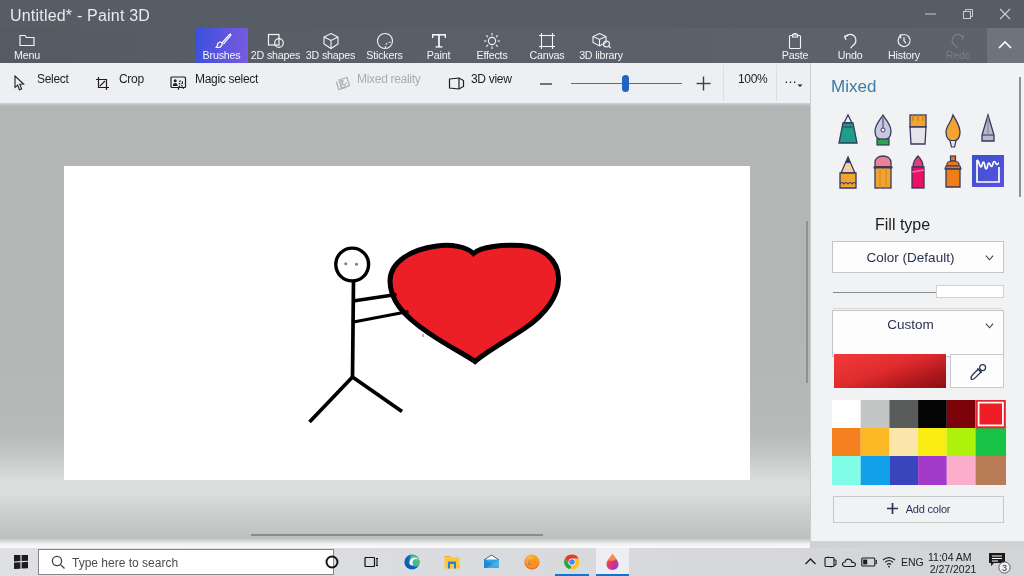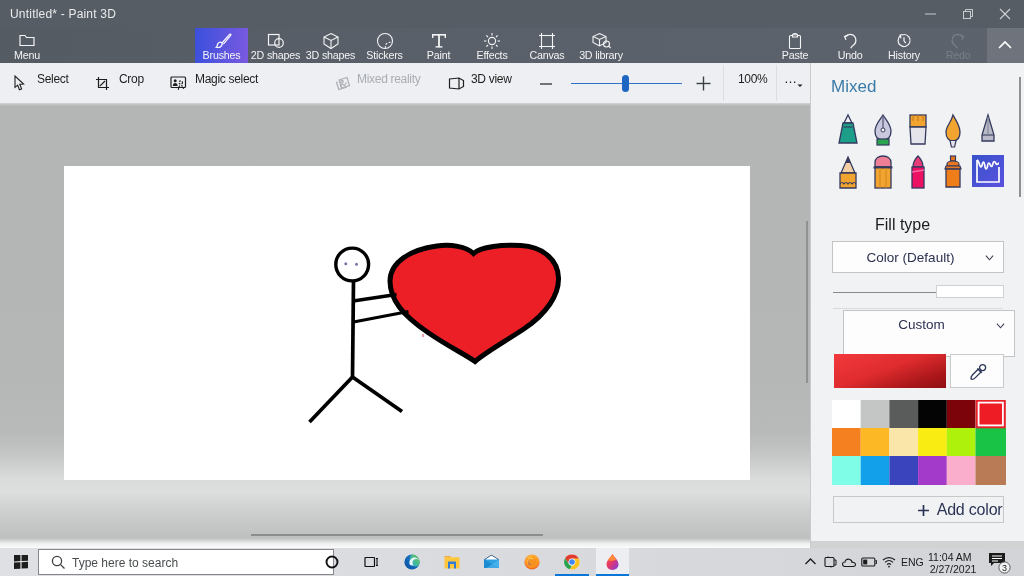--- a/index.html
+++ b/index.html
@@ -1,20 +1,20 @@
 <!DOCTYPE html>
 <html><head>
 <meta charset="utf-8">
 <style>
   html,body{margin:0;padding:0;}
   body{width:1024px;height:576px;overflow:hidden;font-family:"Liberation Sans",sans-serif;position:relative;background:#a7a9a8;}
   .abs{position:absolute;}
   
   #titlebar{left:0;top:0;width:1024px;height:28px;background:#575d64;}
-  #titletext{left:10px;top:7px;font-size:12px;color:#e9ebec;letter-spacing:.2px;}
+  #titletext{left:10px;top:7px;font-size:16px;color:#e9ebec;letter-spacing:.2px;}
   
   #toolbar{left:0;top:28px;width:1024px;height:35px;background:linear-gradient(90deg,#555b63 0%,#5a6069 45%,#5d636c 100%);}
   .tbtn{top:0;height:35px;text-align:center;color:#f3f4f5;text-decoration:underline;}
   .tbtn .lbl{position:absolute;width:100%;left:0;top:20.5px;font-size:10.7px;letter-spacing:-0.2px;color:#f3f4f5;}
   .tbtn svg{position:absolute;left:50%;top:4px;transform:translateX(-50%);}
   #brushesBtn{background:linear-gradient(95deg,#3a50dc 0%,#7a5ae0 100%);}
   #chevBtn{left:987px;top:0;width:37px;height:35px;background:#6e737c;}
   
   #subbar{left:0;top:63px;width:811px;height:40px;background:#edeff2;}
   .sublbl{font-size:12px;letter-spacing:-0.3px;color:#1e1e1e;top:9px;}
@@ -366,21 +366,21 @@
   <div id="filltype" class="ctl">Fill type</div>
   <div class="ddbox ctl" style="top:178px;line-height:31px;">Color (Default)
     <svg class="chev" viewBox="0 0 10 10">
         <path d="M1 3 L5 7.5 L9 3" fill="none" stroke="#3c3c50" stroke-width="1.2"></path>
       </svg>
   </div>
 
   <div class="ctl" style="left:22px;top:228.5px;width:104px;height:1px;background:#8a8a8a;"></div>
   <div class="ctl" style="left:125px;top:222px;width:68px;height:13px;background:#ffffff;border:1px solid #cfd0d2;box-sizing:border-box;"></div>
   <div class="ctl" style="left:22px;top:244.5px;width:169px;height:1px;background:#d9dadc;"></div>
-  <div class="ddbox ctl" style="top:247px;line-height:28px;height:47px;margin-left:11px;">Custom
+  <div class="ddbox ctl" style="top:247px;line-height:28px;height:47px;">Custom
     <svg class="chev" style="top:10px;" viewBox="0 0 10 10">
         <path d="M1 3 L5 7.5 L9 3" fill="none" stroke="#3c3c50" stroke-width="1.2"></path>
       </svg>
   </div>
   <div class="ctl" style="left:22.5px;top:290.5px;width:112px;height:34px;background:linear-gradient(160deg,#f2393b 0%,#e02c2f 45%,#a81619 80%,#8e1013 100%);"></div>
   <div class="ctl" style="left:138.5px;top:290.5px;width:54px;height:34px;background:#fdfdfe;border:1px solid #c9cacc;box-sizing:border-box;">
     <svg style="position:absolute;left:16px;top:7px;" width="22" height="20" viewBox="0 0 22 20">
         <g stroke="#2c3556" stroke-width="1.3" fill="none">
           <path d="M4.2 17.2 C3.6 15.6 4.4 14 5.6 12.8 L11.2 7.2 L14 10 L8.4 15.6 C7.2 16.8 5.6 17.6 4.2 17.2 Z"></path>
           <circle cx="15.6" cy="5.6" r="3"></circle>
@@ -406,21 +406,21 @@
       <rect x="28.7" y="56" width="28.7" height="29" fill="#12a0eb"></rect>
       <rect x="57.4" y="56" width="28.7" height="29" fill="#3a44bc"></rect>
       <rect x="86.1" y="56" width="28.7" height="29" fill="#a43ac9"></rect>
       <rect x="114.8" y="56" width="28.7" height="29" fill="#fbaecb"></rect>
       <rect x="143.5" y="56" width="30.5" height="29" fill="#b97b55"></rect>
 
       <rect x="144.5" y="0.5" width="28.5" height="27" fill="#ee1c25" stroke="#e5232b" stroke-width="1.6"></rect>
       <rect x="146.6" y="2.6" width="24.3" height="22.8" fill="#ee1c25" stroke="#ffffff" stroke-width="1.8"></rect>
     </g>
   </svg>
-  <div class="ctl" style="left:21.5px;top:432.5px;width:171px;height:27px;border:1px solid #c6c8ca;box-sizing:border-box;text-align:right;font-size:16px;letter-spacing:-0.2px;color:#2c3556;line-height:25px;">
+  <div class="ctl" style="left:21.5px;top:432.5px;width:171px;height:27px;border:1px solid #c6c8ca;box-sizing:border-box;text-align:center;font-size:11px;letter-spacing:-0.2px;color:#2c3556;line-height:25px;">
     <svg style="position:relative;top:2.5px;margin-right:7px;" width="13" height="13" viewBox="0 0 13 13">
         <path d="M6.5 1 L6.5 12 M1 6.5 L12 6.5" stroke="#2c3556" stroke-width="1.7"></path>
       </svg>Add color
   </div>
   <div id="pvscroll" class="ctl"></div>
   <div id="pstrip" class="ctl"></div>
 </div>
 <div class="abs" style="left:810px;top:63px;width:1px;height:485px;background:#c9cbcc;"></div>
 
 <div id="taskbar" class="abs">

